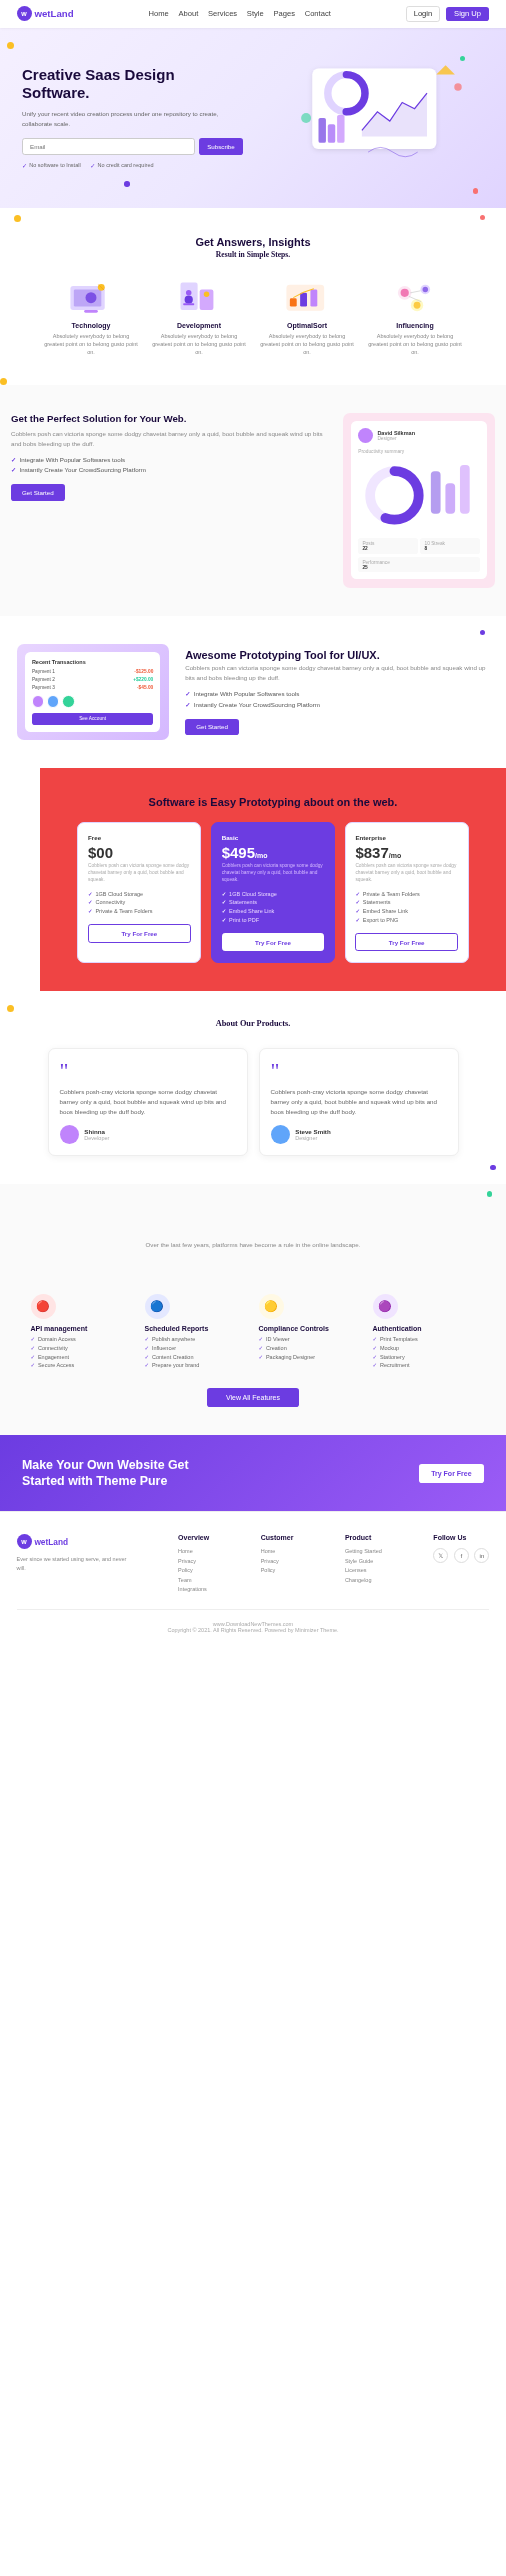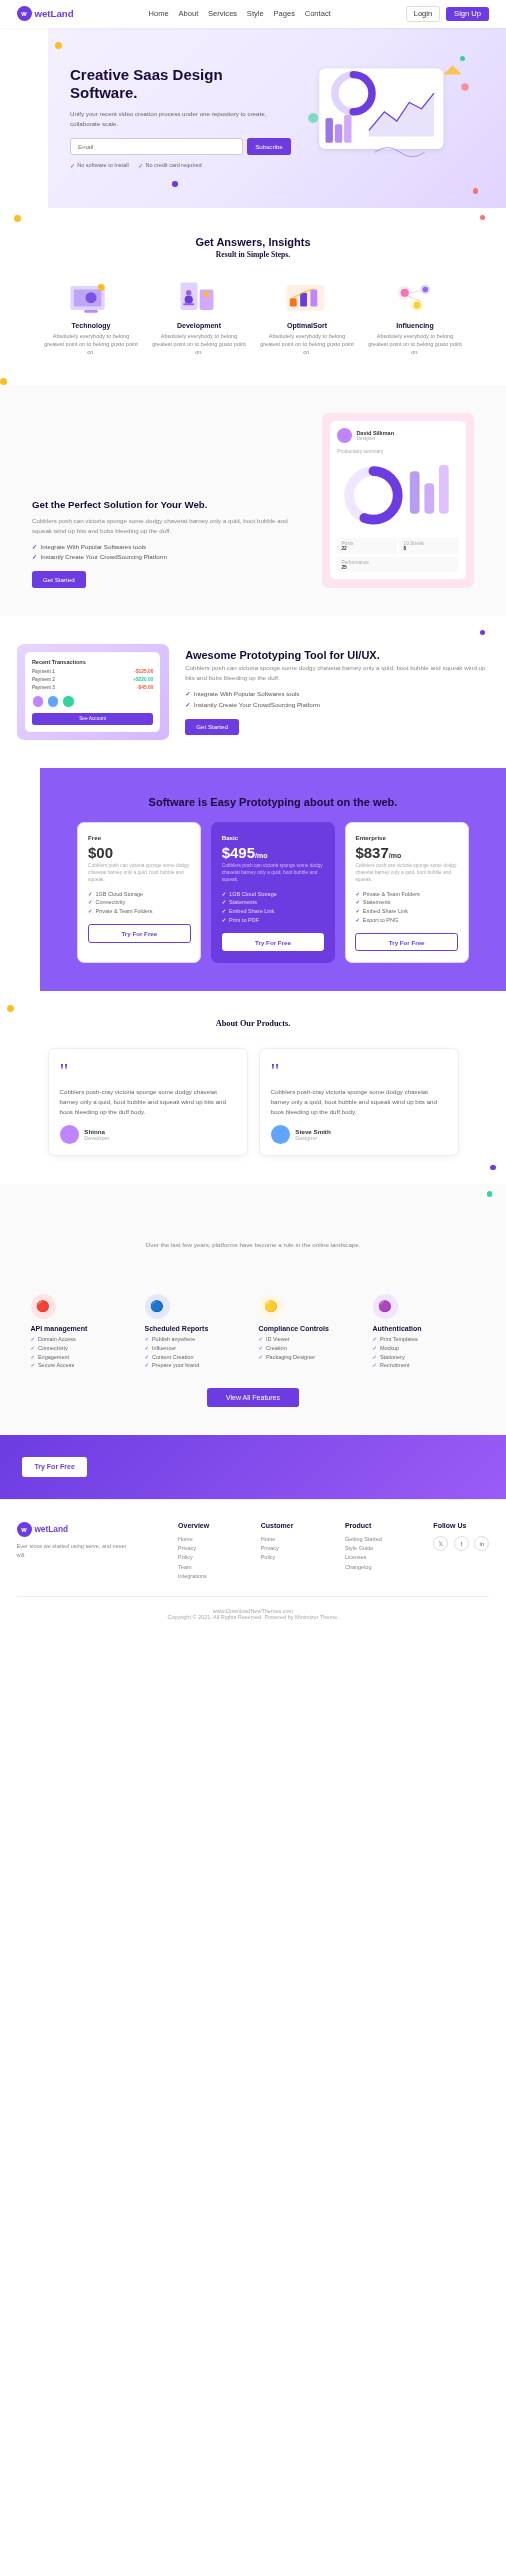--- a/index.html
+++ b/index.html
@@ -17,21 +17,21 @@
     .nav-links span { cursor: pointer; display: flex; align-items: center; gap: 1.4px; }
     .nav-actions { display: flex; gap: 5.5px; align-items: center; }
     .btn-login { font-size: 7.6px; color: #333; cursor: pointer; padding: 2.8px 7px; border: 0.7px solid #ddd; border-radius: 2.8px; background: #fff; }
     .btn-signup { font-size: 7.6px; color: #fff; cursor: pointer; padding: 2.8px 8.3px; border-radius: 2.8px; background: #6c3ce1; border: none; }
 
     
     .hero {
       background: linear-gradient(135deg, #f5f0ff 0%, #ede8ff 50%, #e0d4ff 100%);
       padding: 28px 22px 28px;
       display: flex; align-items: center; justify-content: space-between;
-      min-height: 138px; position: relative; overflow: hidden; margin-left: 48px;
+      min-height: 138px; position: relative; overflow: hidden;
     }
     .hero-left { max-width: 221px; }
     .hero-title { font-size: 15px; font-weight: 800; color: #1a0a3c; line-height: 1.2; margin-bottom: 7px; }
     .hero-subtitle { font-size: 6.2px; color: #666; line-height: 1.5; margin-bottom: 9.7px; }
     .hero-form { display: flex; gap: 4.1px; margin-bottom: 7px; }
     .hero-input { flex: 1; padding: 4.1px 7px; border: 0.7px solid #ccc; border-radius: 2.8px; font-size: 6.2px; }
     .btn-subscribe { background: #6c3ce1; color: #fff; border: none; border-radius: 2.8px; padding: 4.1px 8.3px; font-size: 6.2px; cursor: pointer; }
     .hero-checks { display: flex; gap: 9.7px; font-size: 5.5px; color: #666; }
     .hero-checks span { display: flex; align-items: center; gap: 2.1px; }
     .check-icon { color: #6c3ce1; font-size: 6.2px; }
@@ -43,21 +43,21 @@
     .section-title { font-size: 11px; font-weight: 700; color: #1a0a3c; margin-bottom: 2.8px; }
     .section-subtitle { font-size: 7.6px; font-weight: 700; color: #1a0a3c; margin-bottom: 19.3px; font-family: Liberation Serif, serif; }
     .steps-grid { display: flex; gap: 11px; justify-content: center; flex-wrap: wrap; }
     .step-card { width: 97px; text-align: center; }
     .step-icon-box { width: 48px; height: 38px; margin: 0 auto 5.5px; }
     .step-icon-box svg { width: 100%; height: 100%; }
     .step-title { font-size: 7px; font-weight: 700; color: #1a0a3c; margin-bottom: 2.8px; }
     .step-desc { font-size: 5.5px; color: #888; line-height: 1.5; }
 
     
-    .perfect-section { padding: 28px 32px; display: flex; gap: 14px; align-items: flex-end; background: #fafafa; }
+    .perfect-section { padding: 28px 11px; display: flex; gap: 14px; align-items: flex-start; background: #fafafa; }
     .perfect-left { flex: 1; }
     .perfect-left .section-title { text-align: left; font-size: 9.7px; margin-bottom: 5.5px; }
     .perfect-desc { font-size: 6.2px; color: #888; line-height: 1.6; margin-bottom: 7px; }
     .feature-list { list-style: none; margin-bottom: 11px; }
     .feature-list li { font-size: 6.2px; color: #555; margin-bottom: 3.4px; display: flex; align-items: center; gap: 3.4px; }
     .feature-list li::before { content: '✓'; color: #6c3ce1; font-weight: 700; }
     .btn-started { background: #6c3ce1; color: #fff; border: none; border-radius: 2.8px; padding: 4.8px 11px; font-size: 6.2px; cursor: pointer; }
     .perfect-right { width: 152px; flex-shrink: 0; }
     .mockup-card { background: #fce4f0; border-radius: 7px; padding: 8.3px; }
     .mockup-inner { background: #fff; border-radius: 5.5px; padding: 7px; font-size: 4.8px; }
@@ -83,21 +83,21 @@
     .trans-amount { font-size: 4.8px; font-weight: 600; }
     .trans-amount.red { color: #e53; }
     .trans-amount.green { color: #2c9; }
     .user-avatars { display: flex; gap: 2.8px; margin-top: 5.5px; }
     .user-chip { width: 12.4px; height: 12.4px; border-radius: 50%; border: 1.4px solid #fff; }
     .btn-account { width: 100%; background: #6c3ce1; color: #fff; border: none; border-radius: 2.8px; padding: 3.4px; font-size: 4.8px; cursor: pointer; margin-top: 5.5px; }
     .proto-right { flex: 1; }
     .proto-right .section-title { font-size: 11px; text-align: left; }
 
     
-    .pricing-section { padding: 28px 31px; background: #8b5cf6; margin-left: 40px; }
+    .pricing-section { padding: 28px 31px; background: #ef4444; margin-left: 40px; }
     .pricing-section .section-title { text-align: center; font-size: 11px; }
     .pricing-grid { display: flex; gap: 9.7px; justify-content: center; flex-wrap: wrap; }
     .pricing-card { width: 124px; border: 1px solid #e0d4ff; border-radius: 7px; padding: 11px 9.7px; background: #fff; }
     .pricing-card.featured { border-color: #6c3ce1; background: #6c3ce1; color: #fff; }
     .price-tier { font-size: 6.2px; font-weight: 600; margin-bottom: 2.8px; }
     .price-amount { font-size: 15px; font-weight: 800; margin-bottom: 1.4px; }
     .price-desc { font-size: 4.8px; color: #aaa; margin-bottom: 7px; line-height: 1.5; }
     .pricing-card.featured .price-desc { color: #d4b8ff; }
     .price-features { list-style: none; margin-bottom: 9.7px; }
     .price-features li { font-size: 5.5px; color: #666; margin-bottom: 2.8px; display: flex; align-items: center; gap: 2.8px; }
@@ -533,20 +533,21 @@
         <li>Stationery</li>
         <li>Recruitment</li>
       </ul>
     </div>
 
   </div>
   <button class="btn-view-all">View All Features</button>
 </section>
 
 <section class="cta-banner section-wrapper">
+  <h2 class="cta-title">Make Your Own Website Get Started with Theme Pure</h2>
   <button class="btn-try-free">Try For Free</button>
 </section>
 
 <footer>
   <div class="footer-top">
 
     <div class="footer-brand">
       <div class="footer-logo">
         <div class="nav-logo-icon">w</div>
         <span>wetLand</span>

